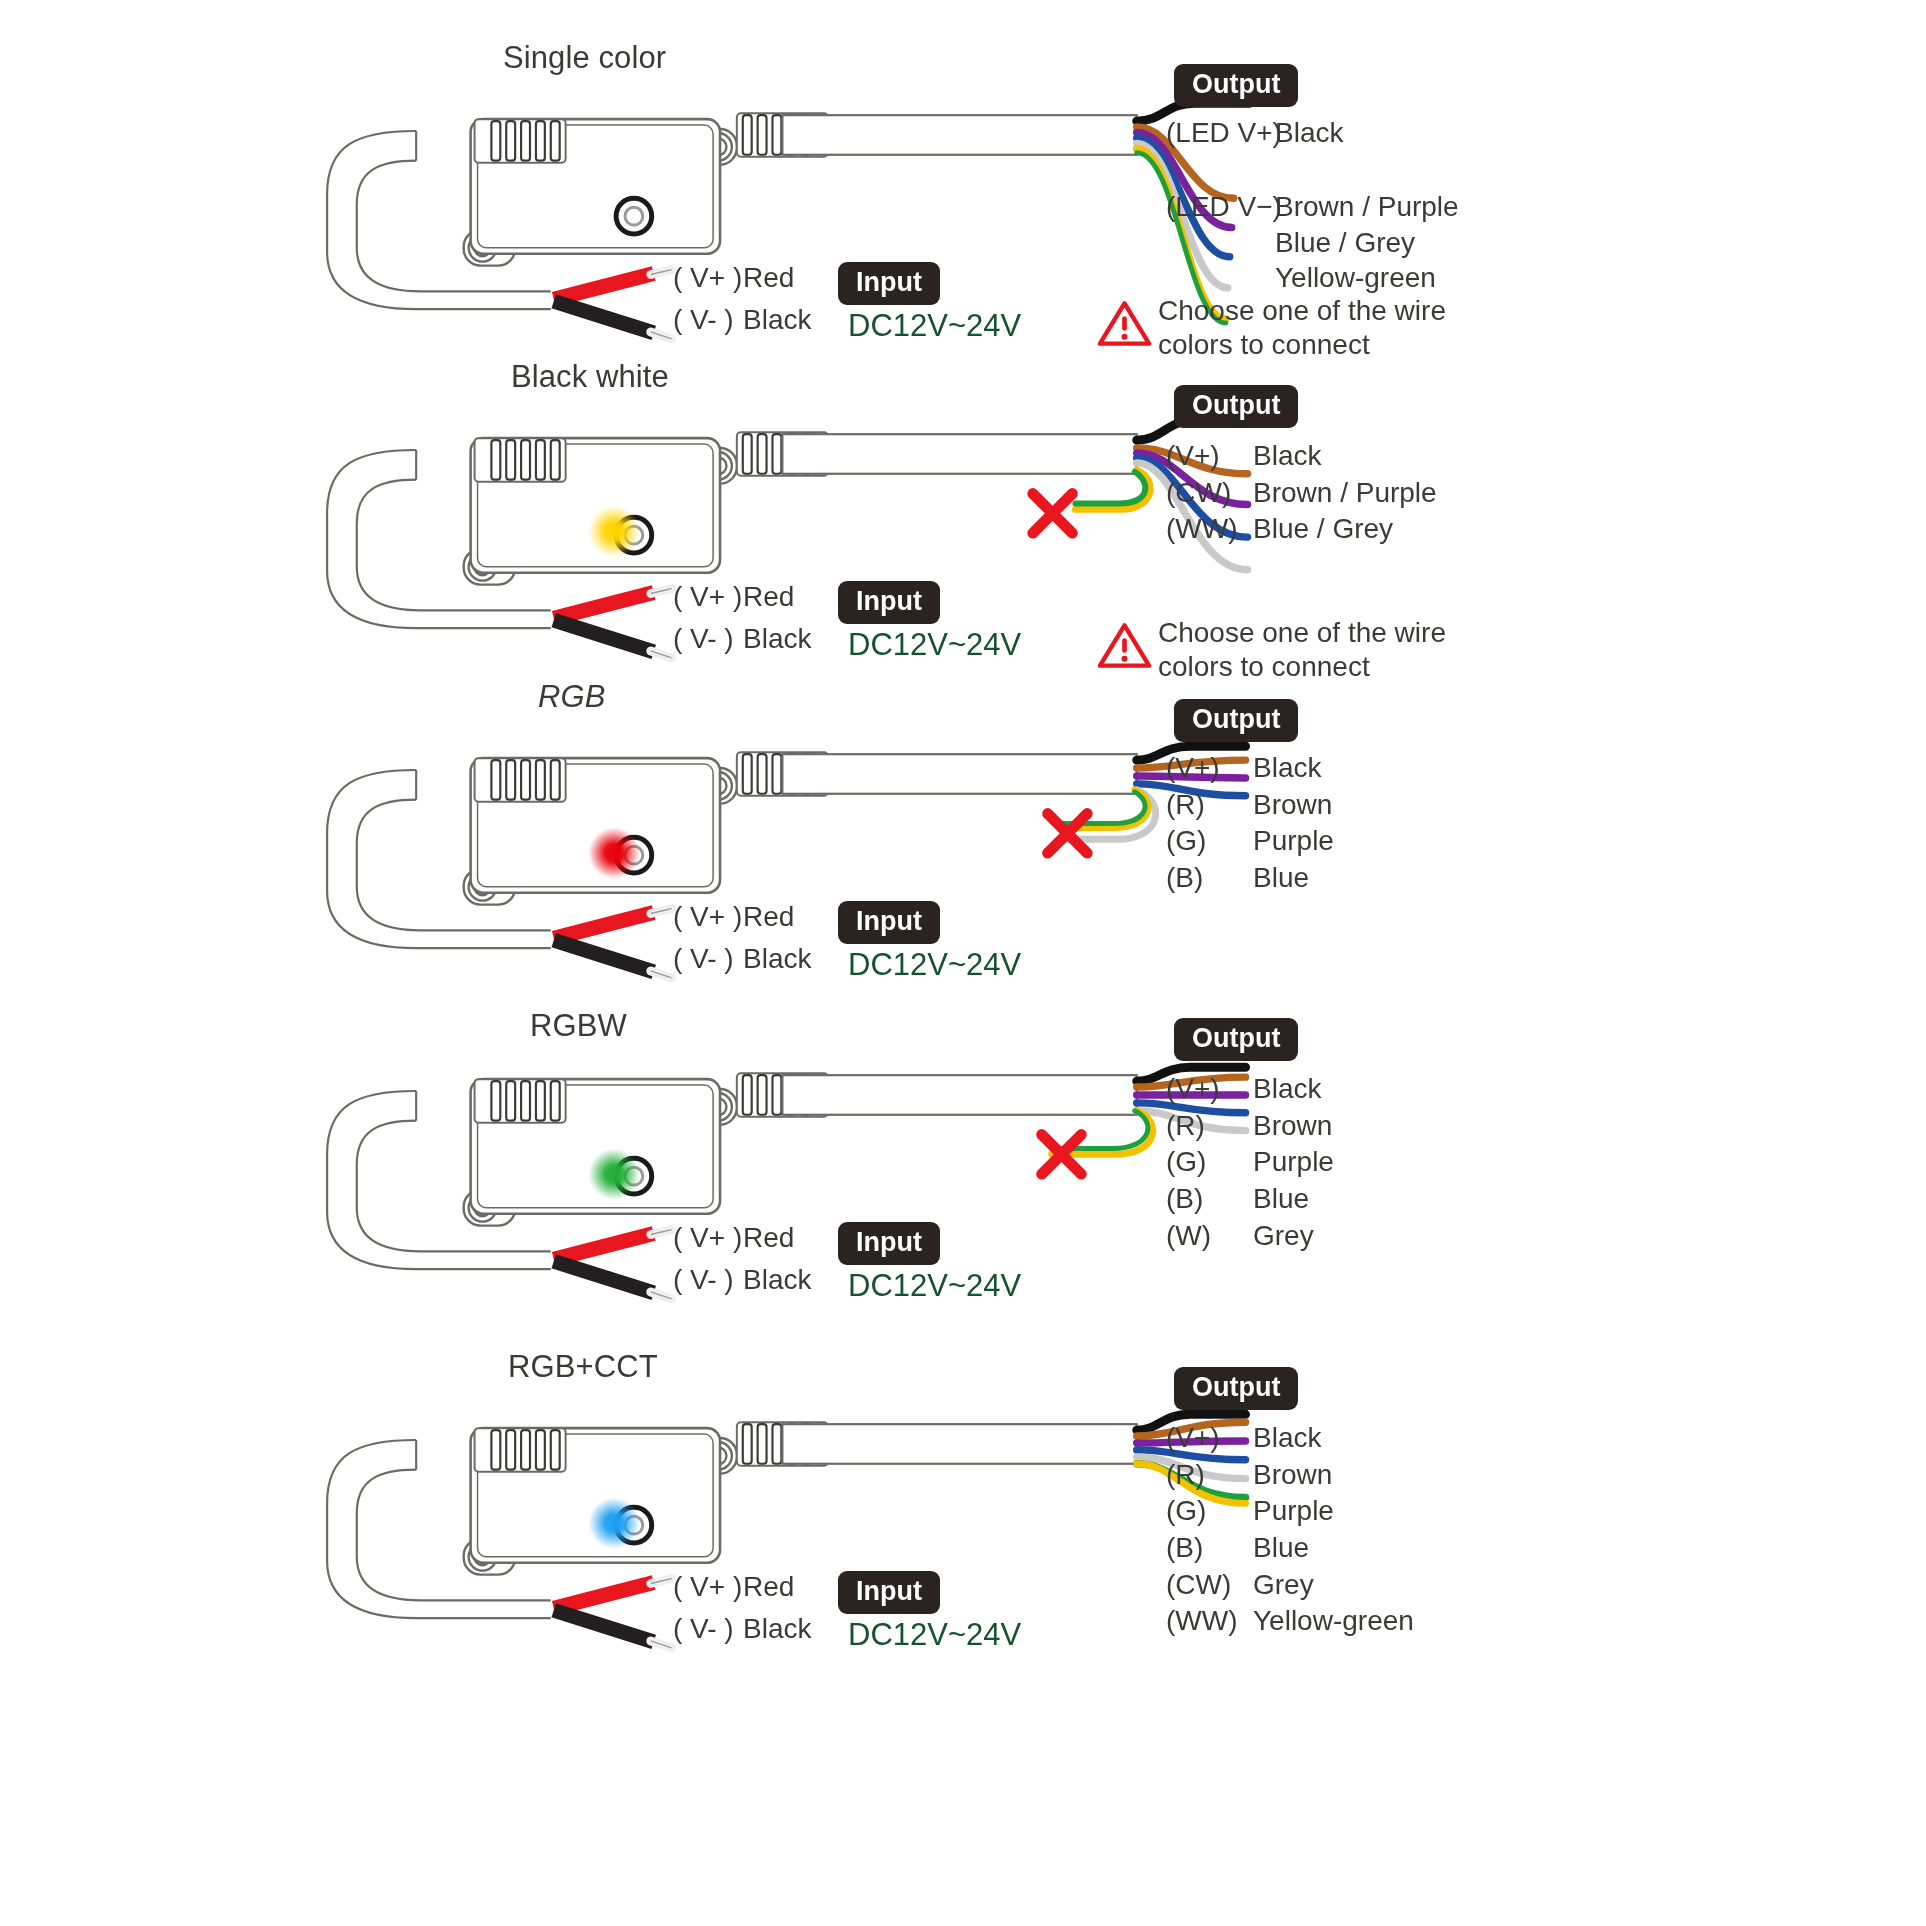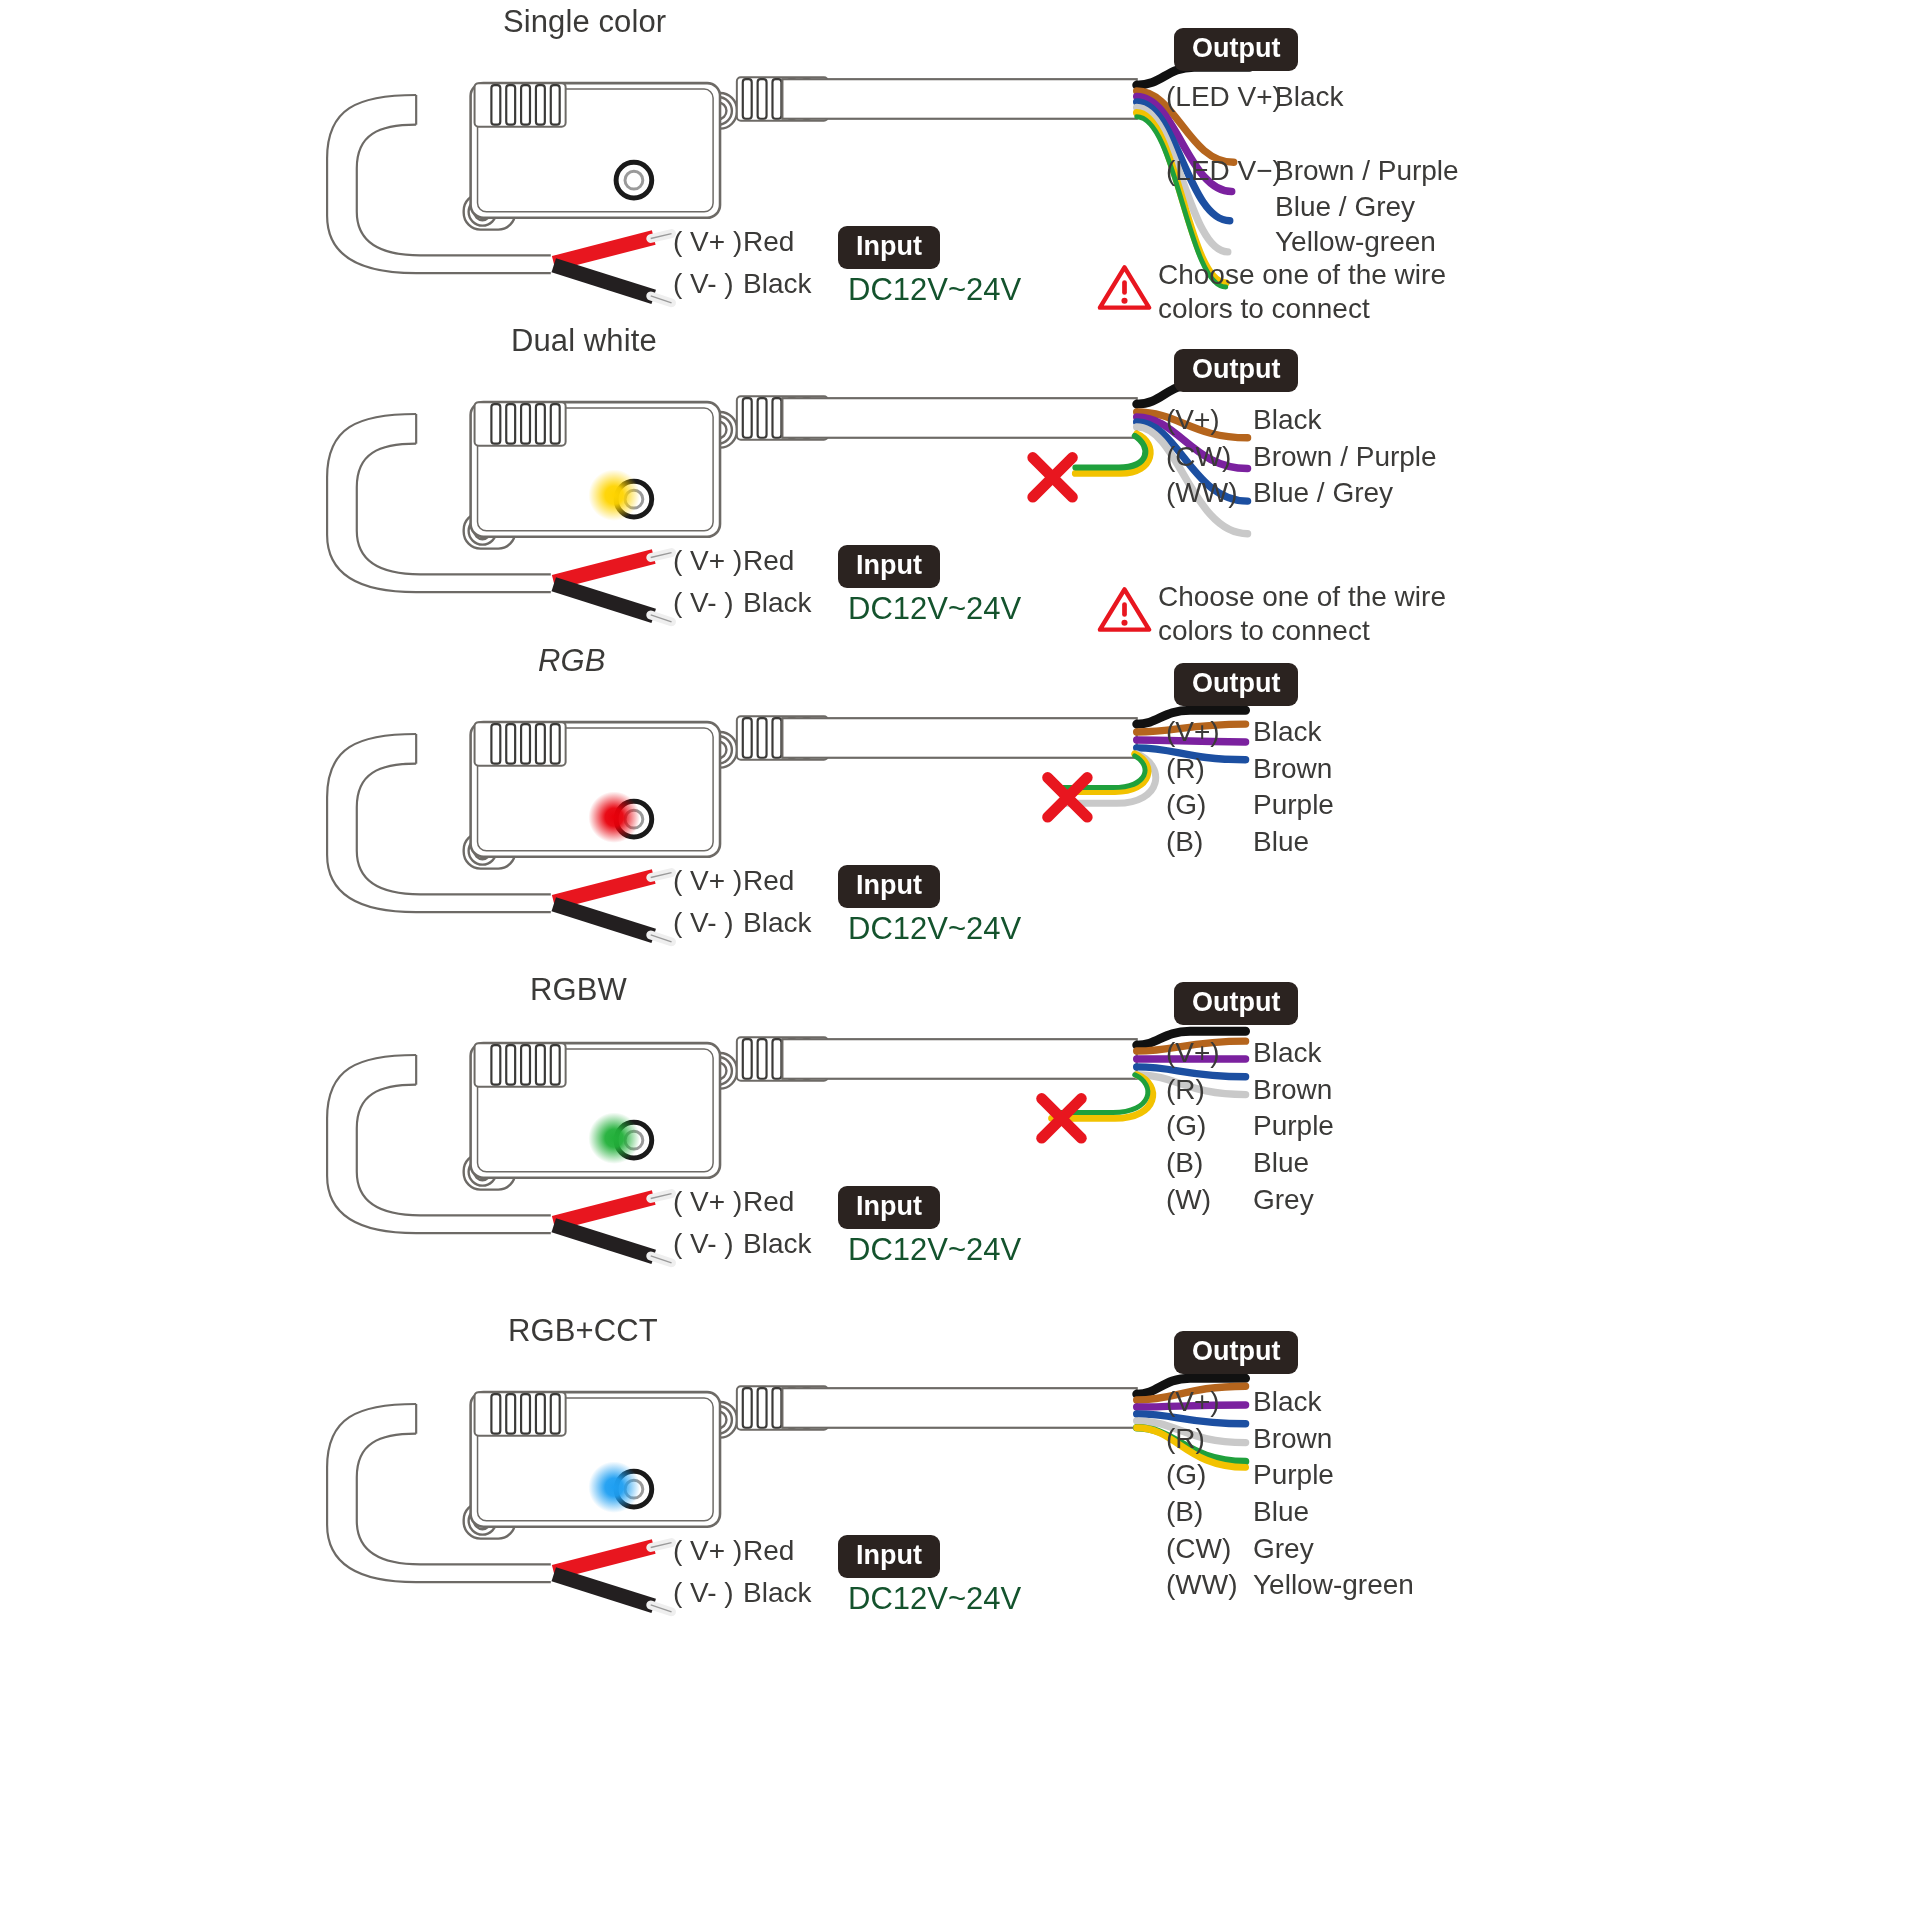--- a/index.html
+++ b/index.html
@@ -1,21 +1,21 @@
 <!DOCTYPE html>
 <html><head>
 <meta charset="utf-8">
 <style>
   html,body{margin:0;padding:0;background:#ffffff;}
   body{
     width:1927px;height:1927px;position:relative;overflow:hidden;
     font-family:"Liberation Sans", sans-serif;
     color:#3b3a38;
   }
-  .section{position:absolute;left:0;width:1927px;height:386px;}
+  .section{position:absolute;left:0;width:1927px;height:386px;margin-top:36px;}
   .stage{position:absolute;left:0;top:0;width:1927px;height:386px;}
   .stage svg{position:absolute;left:0;top:0;}
 
   .title{
     position:absolute;
     font-size:31px;
     color:#3b3a38;
     white-space:nowrap;
     letter-spacing:0.1px;
   }
@@ -230,21 +230,21 @@
             <path d="M 1148 109 C 1190 109 1204 217 1260 217" fill="none" stroke="#c9c9c9" stroke-width="7.5" stroke-linecap="round"></path>
             <path d="M 1148 116 C 1170 126 1166 156 1132 156 L 1086 156" fill="none" stroke="#f2c200" stroke-width="7" stroke-linecap="round"></path>
             <path d="M 1146 118 C 1164 130 1160 150 1130 150 L 1086 150" fill="none" stroke="#1fa03c" stroke-width="6" stroke-linecap="round"></path>
           </g>
        <g stroke="#e8161f" stroke-width="11" stroke-linecap="round">
     <line x1="1043" y1="140" x2="1083" y2="180"></line>
     <line x1="1083" y1="140" x2="1043" y2="180"></line>
   </g>
      </svg>
       </div>
-      <div class="title" style="left: 511px; top: 4px;">Dual white</div>
+      <div class="title" style="left: 511px; top: 4px;">Black white</div>
       <div class="txt" style="left: 673px; top: 226px;">( V+ )</div>
       <div class="txt" style="left: 743px; top: 226px;">Red</div>
       <div class="txt" style="left: 673px; top: 268px;">( V- )</div>
       <div class="txt" style="left: 743px; top: 268px;">Black</div>
       <div class="inputblk" style="left: 838px; top: 226px;">
         <div class="badge" style="left:0;top:0;">Input</div>
      <div class="volt">DC12V~24V</div>
       </div>
       <div class="badge" style="left: 1174px; top: 30px;">Output</div>
       <div class="outrow" style="left: 1166px; top: 85px;">

